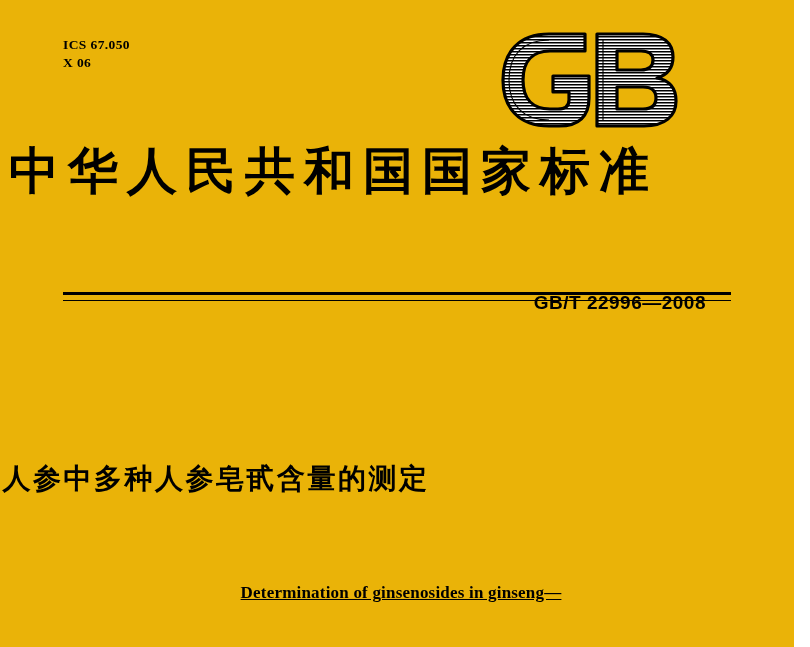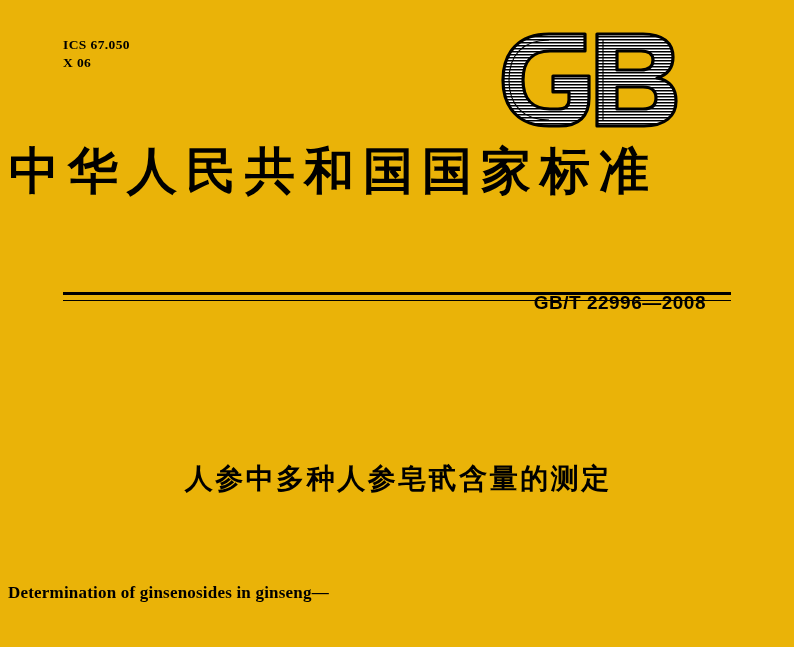--- a/index.html
+++ b/index.html
@@ -91,39 +91,39 @@
     height: 1px;
     background: #000;
   }
 
   
   .doc-title-cn {
     position: absolute;
     left: 0;
     right: 0;
     top: 458px;
-    text-align: center;
   }
   .doc-title-cn .line {
     font-family: "Liberation Sans", sans-serif;
     font-weight: bold;
     font-size: 28px;
     letter-spacing: 2.5px;
     line-height: 1.52;
     white-space: nowrap;
     text-indent: 2.5px;
   }
 
   
   .doc-title-en {
     position: absolute;
     left: 8px;
     right: 0;
     top: 579px;
-    text-align: left;
+    text-align: center;
+    text-decoration: underline;
   }
   .doc-title-en .line {
     font-family: "Liberation Serif", serif;
     font-weight: bold;
     font-size: 17px;
     line-height: 1.62;
     letter-spacing: 0.2px;
     white-space: nowrap;
   }
 </style>

